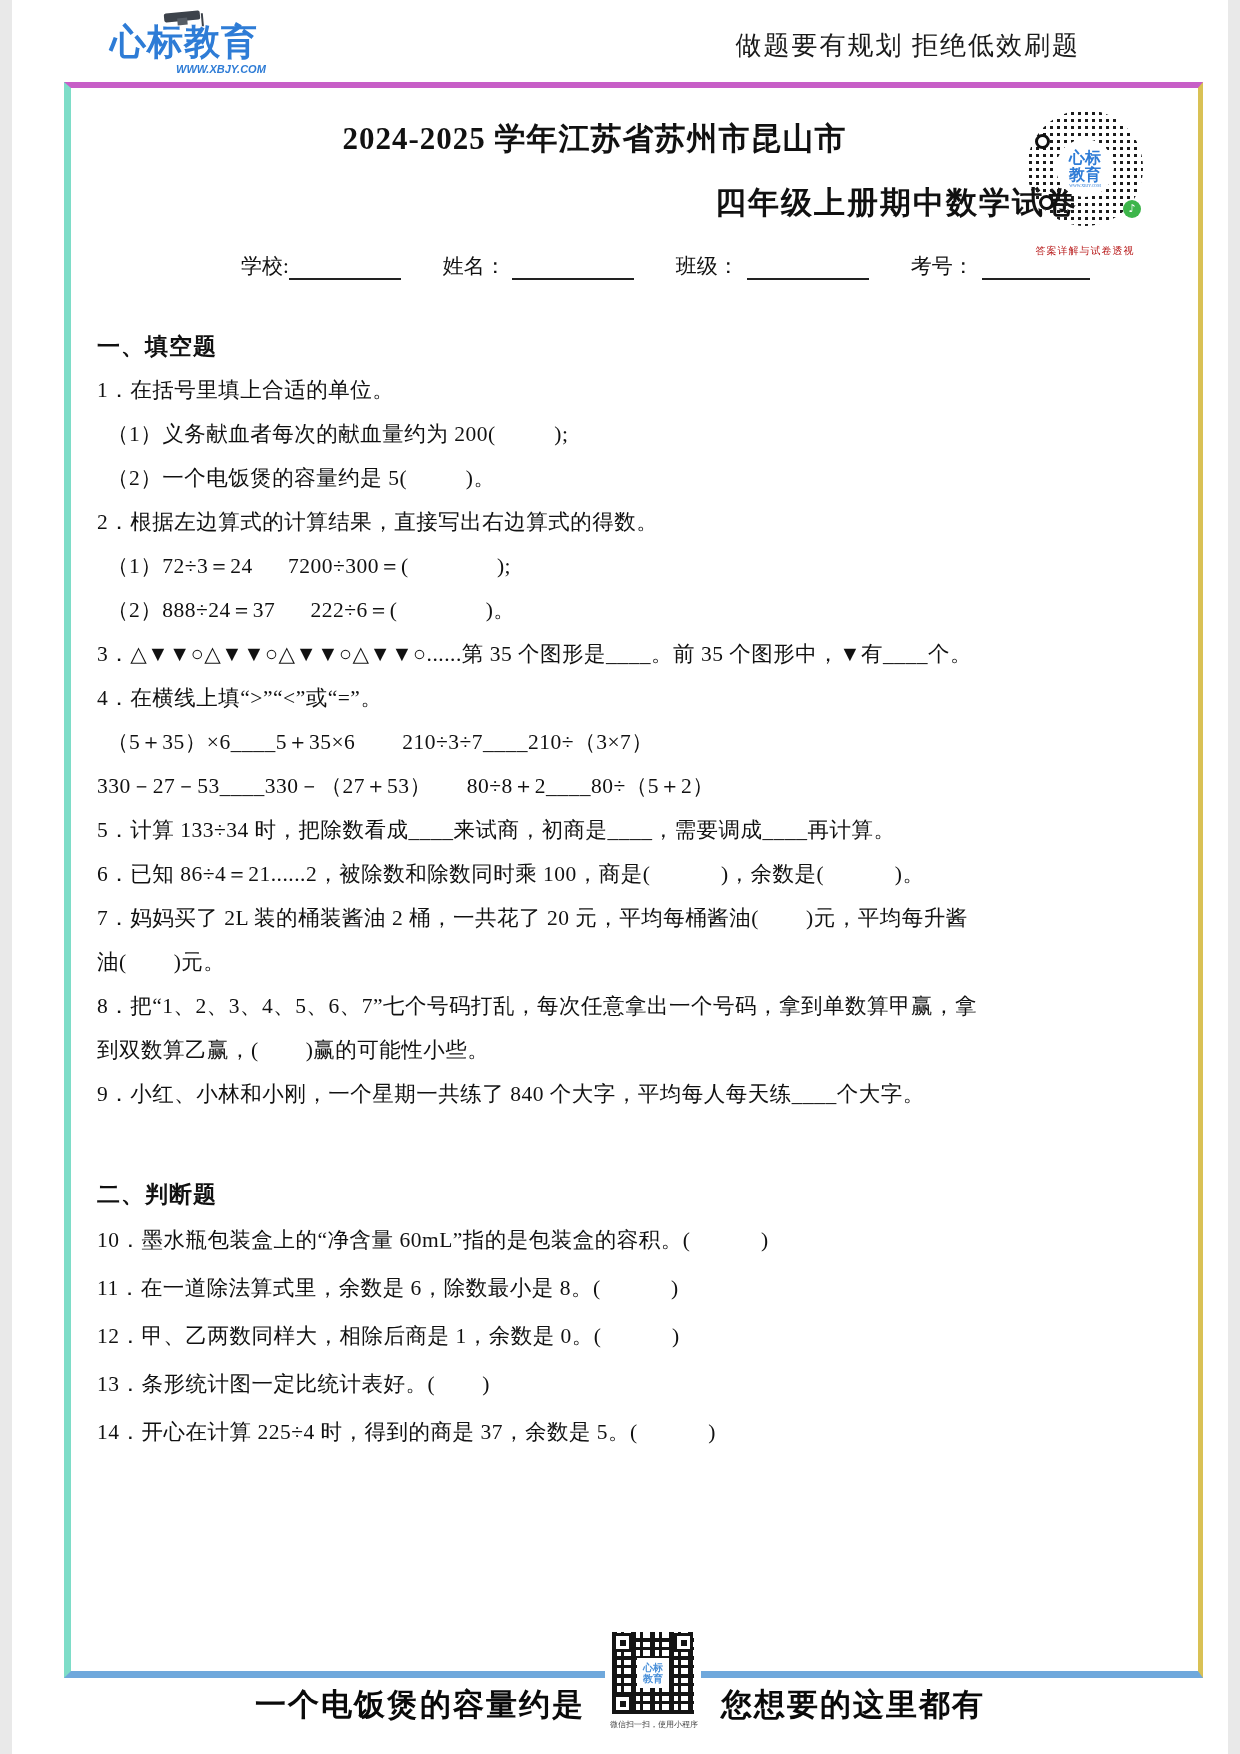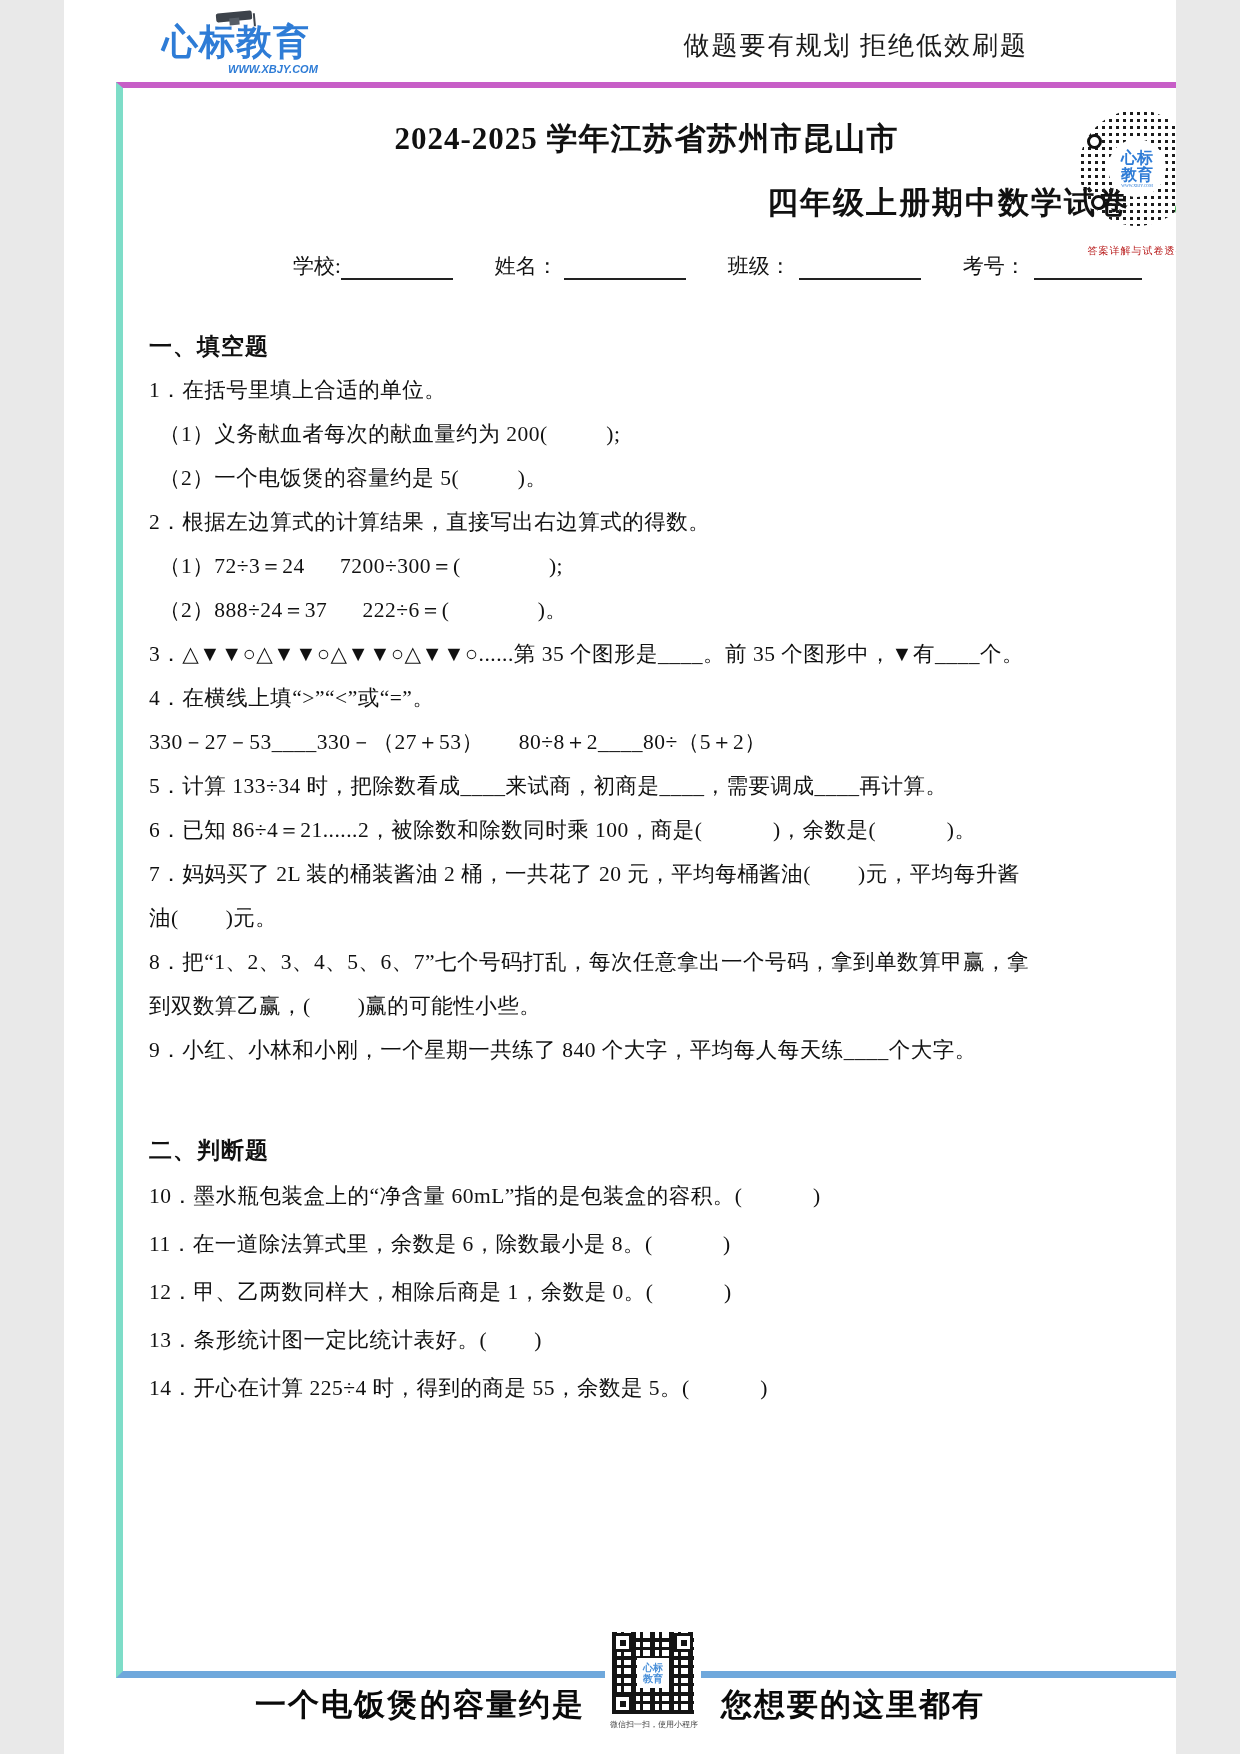--- a/index.html
+++ b/index.html
@@ -1,18 +1,18 @@
 <!DOCTYPE html>
 <html style="--frame-top: #c75ec7; --frame-left: #7eddc8; --frame-right: #d9c155; --frame-bottom: #6fa8dc; --logo-blue: #2e7cd6;"><head>
 <meta charset="utf-8">
 <style>
   * { margin:0; padding:0; box-sizing:border-box; }
   html,body { background:#e9e9e9; }
   .page {
-    position:relative; width:1112px; height:1754px; margin:0 auto;
+    position:relative; width:1216px; height:1754px; margin:0 auto;
     background:#ffffff; overflow:hidden;
     font-family:"Liberation Serif","DejaVu Serif",serif; color:#111;
   }
   
   .brand-logo { position:absolute; left:98px; top:18px; width:200px; }
   .logo-text { position:relative; font-size:36px; font-weight:bold; color:var(--logo-blue,#2e7cd6); letter-spacing:1px; font-family:"Liberation Sans","DejaVu Sans",sans-serif; }
   .cap { position:absolute; left:54px; top:-6px; width:36px; height:9px; background:#3d434b; border-radius:2px; transform:rotate(-5deg); z-index:2; }
   .cap::after { content:""; position:absolute; right:-3px; top:3px; width:2px; height:13px; background:#3d434b; }
   .cap::before { content:""; position:absolute; left:13px; top:6px; width:10px; height:7px; background:#565d66; }
   .logo-sub { margin:-4px 0 0 66px; font-size:11px; font-style:italic; font-weight:bold; color:var(--logo-blue,#2e7cd6); font-family:"Liberation Sans","DejaVu Sans",sans-serif; }
@@ -128,36 +128,37 @@
     <div class="content">
       <div class="sec-heading">一、填空题</div>
       <div class="line">1．在括号里填上合适的单位。</div>
       <div class="line indent">（1）义务献血者每次的献血量约为 200(          );</div>
       <div class="line indent">（2）一个电饭煲的容量约是 5(          )。</div>
       <div class="line">2．根据左边算式的计算结果，直接写出右边算式的得数。</div>
       <div class="line indent">（1）72÷3＝24      7200÷300＝(               );</div>
       <div class="line indent">（2）888÷24＝37      222÷6＝(               )。</div>
       <div class="line">3．△▼▼○△▼▼○△▼▼○△▼▼○......第 35 个图形是____。前 35 个图形中，▼有____个。</div>
       <div class="line">4．在横线上填“&gt;”“&lt;”或“=”。</div>
+      <div class="line indent">（5＋35）×6____5＋35×6        210÷3÷7____210÷（3×7）</div>
       <div class="line">330－27－53____330－（27＋53）      80÷8＋2____80÷（5＋2）</div>
       <div class="line">5．计算 133÷34 时，把除数看成____来试商，初商是____，需要调成____再计算。</div>
       <div class="line">6．已知 86÷4＝21......2，被除数和除数同时乘 100，商是(            )，余数是(            )。</div>
       <div class="line">7．妈妈买了 2L 装的桶装酱油 2 桶，一共花了 20 元，平均每桶酱油(        )元，平均每升酱</div>
       <div class="line">油(        )元。</div>
       <div class="line">8．把“1、2、3、4、5、6、7”七个号码打乱，每次任意拿出一个号码，拿到单数算甲赢，拿</div>
       <div class="line">到双数算乙赢，(        )赢的可能性小些。</div>
       <div class="line">9．小红、小林和小刚，一个星期一共练了 840 个大字，平均每人每天练____个大字。</div>
 
       <div class="sec2">
         <div class="sec-heading second">二、判断题</div>
         <div class="line">10．墨水瓶包装盒上的“净含量 60mL”指的是包装盒的容积。(            )</div>
         <div class="line">11．在一道除法算式里，余数是 6，除数最小是 8。(            )</div>
         <div class="line">12．甲、乙两数同样大，相除后商是 1，余数是 0。(            )</div>
         <div class="line">13．条形统计图一定比统计表好。(        )</div>
-        <div class="line">14．开心在计算 225÷4 时，得到的商是 55，余数是 5。(            )</div>
+        <div class="line">14．开心在计算 225÷4 时，得到的商是 37，余数是 5。(            )</div>
       </div>
     </div>
   </div>
 
   <div class="footer">
     <div class="f-text">一个电饭煲的容量约是</div>
     <div class="f-qr">
       <div class="qr-square">
         <span class="finder f-tl"></span>
         <span class="finder f-tr"></span>

